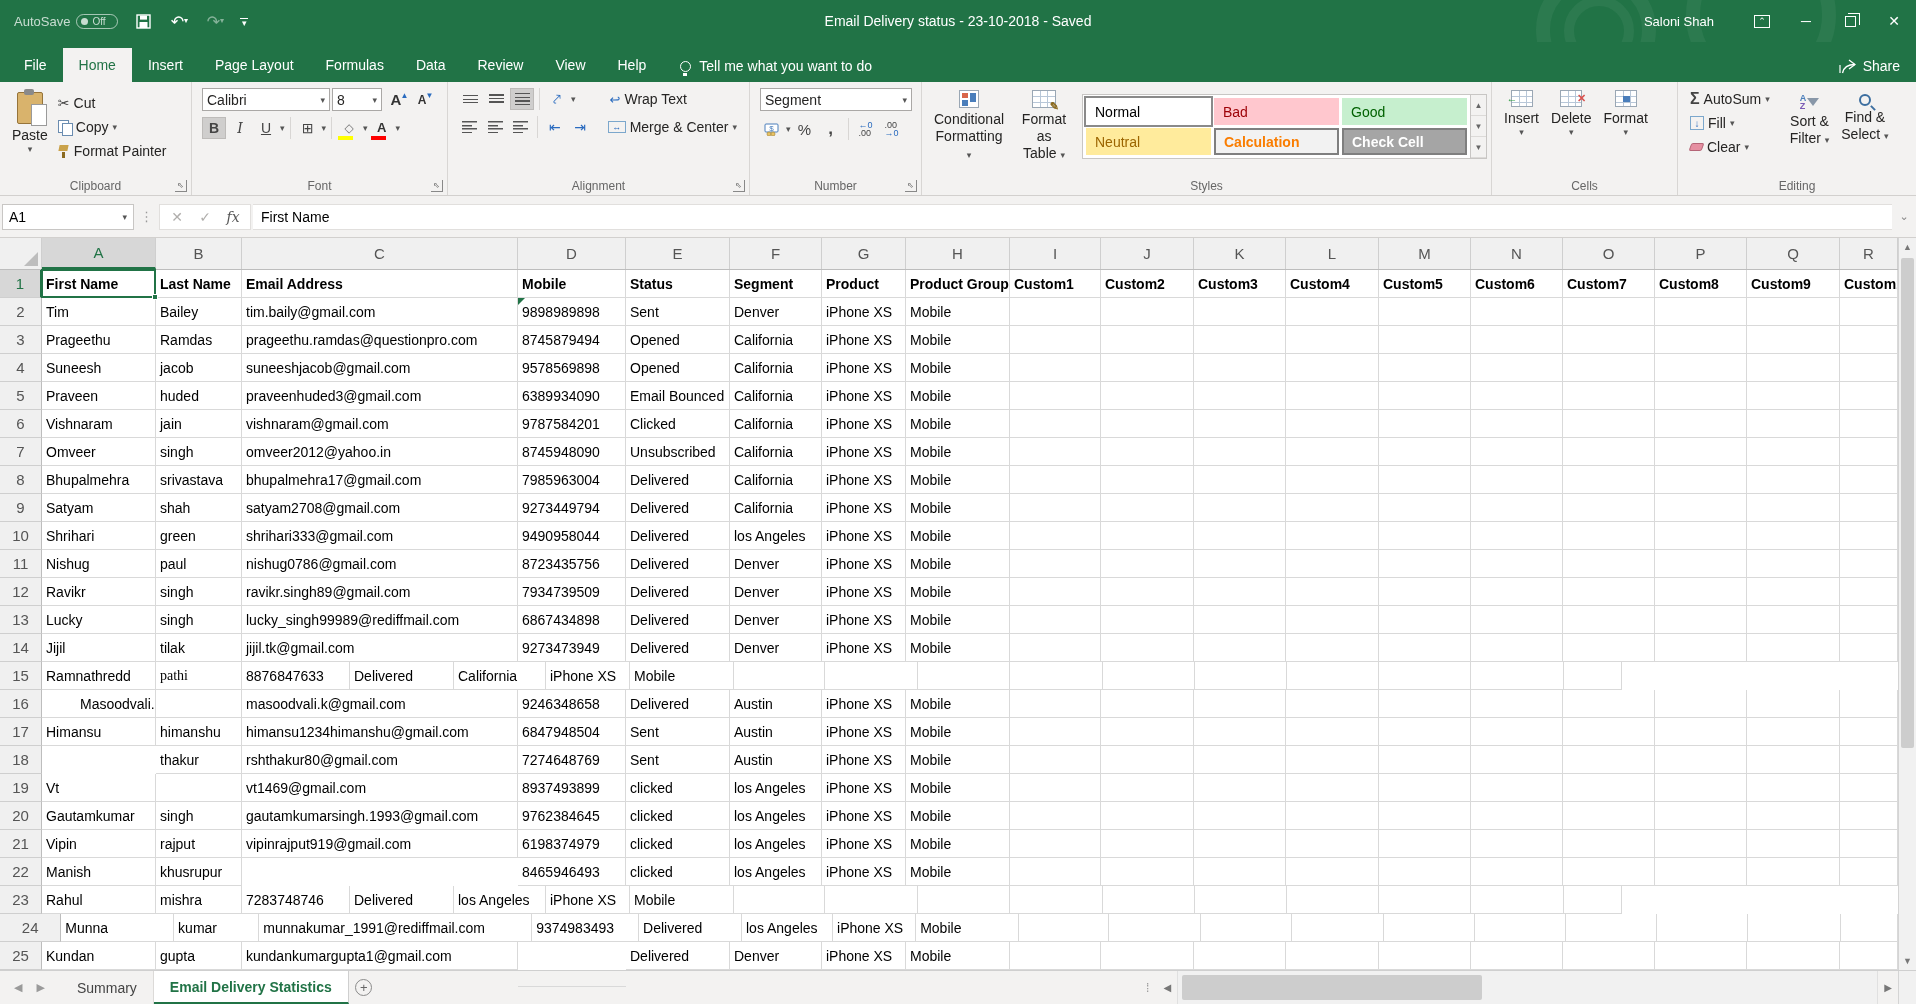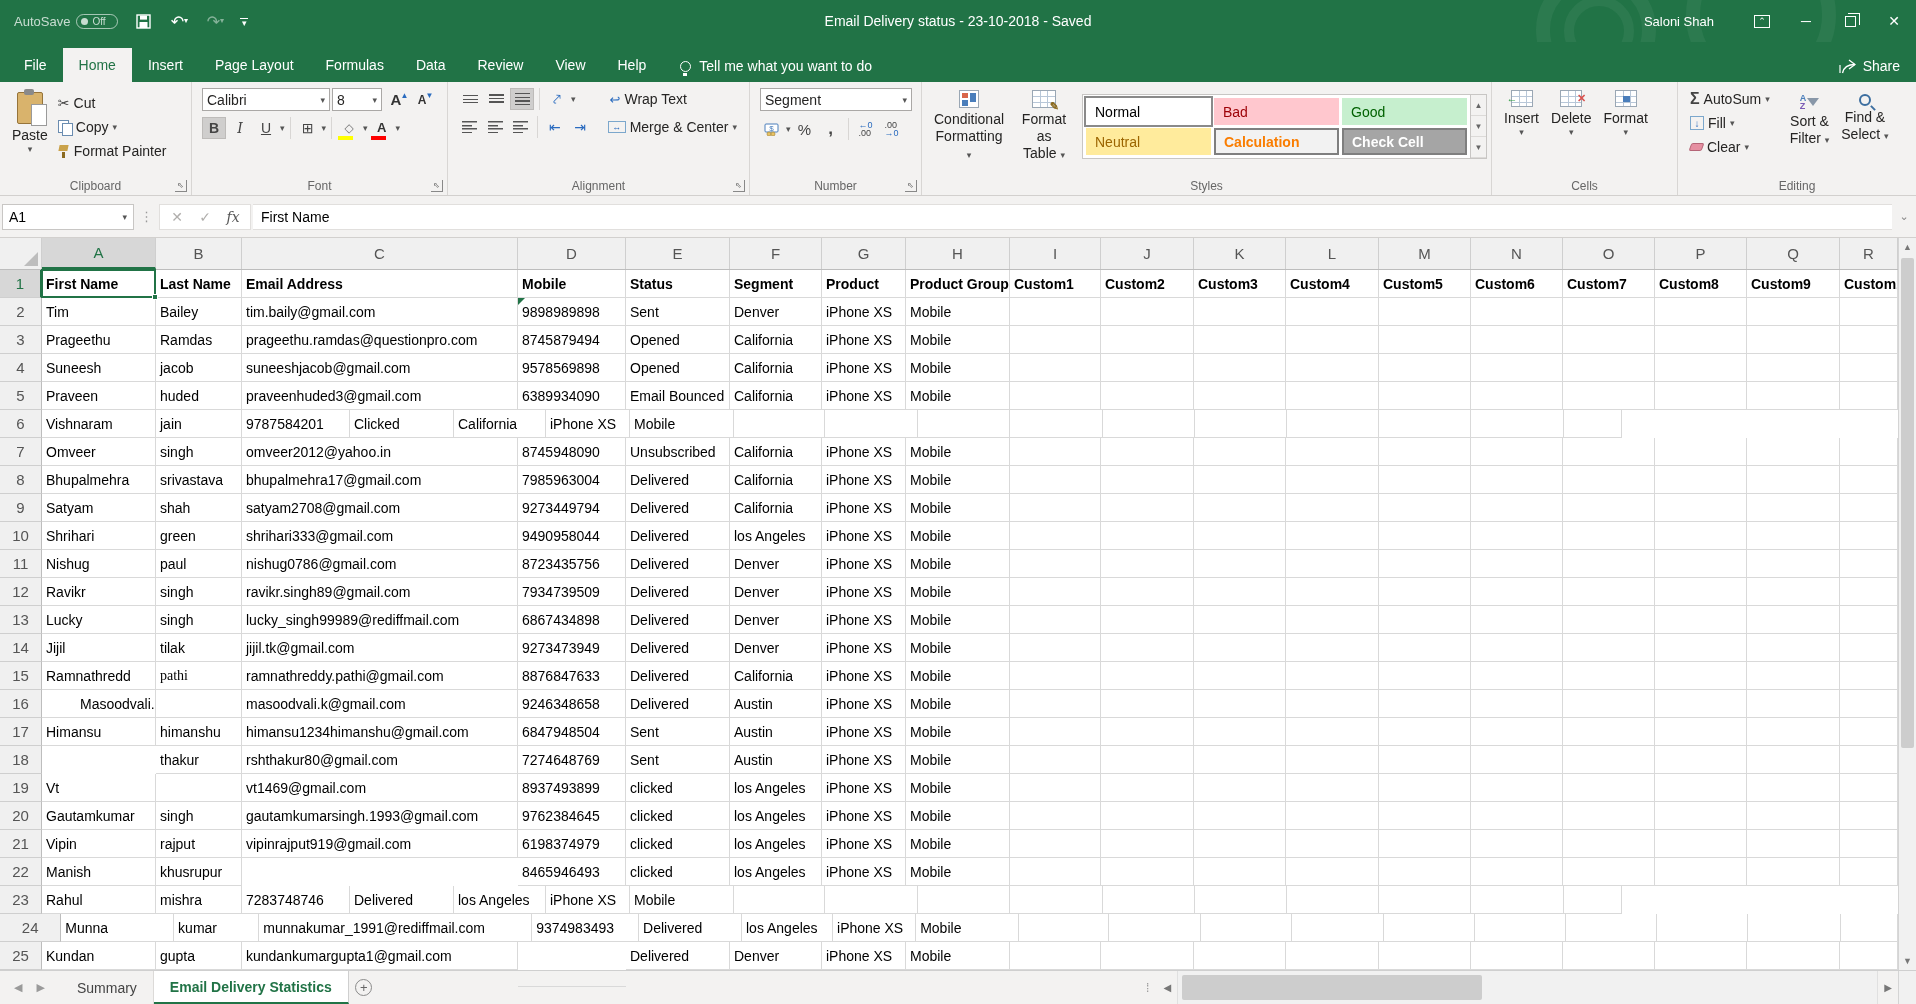--- a/index.html
+++ b/index.html
@@ -632,20 +632,21 @@
           <div class="cell" style="width: 92px;"></div>
           <div class="cell" style="width: 92px;"></div>
           <div class="cell" style="width: 92px;"></div>
           <div class="cell" style="width: 93px;"></div>
           <div class="cell" style="width: 58px;"></div>
         </div>
         <div class="grow">
           <div class="rh" style="width: 42px;">6</div>
           <div class="cell" style="width: 114px;">Vishnaram</div>
           <div class="cell" style="width: 86px;">jain</div>
+          <div class="cell" style="width: 276px;">vishnaram@gmail.com</div>
           <div class="cell" style="width: 108px;">9787584201</div>
           <div class="cell" style="width: 104px;">Clicked</div>
           <div class="cell" style="width: 92px;">California</div>
           <div class="cell" style="width: 84px;">iPhone XS</div>
           <div class="cell" style="width: 104px;">Mobile</div>
           <div class="cell" style="width: 91px;"></div>
           <div class="cell" style="width: 93px;"></div>
           <div class="cell" style="width: 92px;"></div>
           <div class="cell" style="width: 93px;"></div>
           <div class="cell" style="width: 92px;"></div>
@@ -820,21 +821,20 @@
           <div class="cell" style="width: 92px;"></div>
           <div class="cell" style="width: 92px;"></div>
           <div class="cell" style="width: 92px;"></div>
           <div class="cell" style="width: 93px;"></div>
           <div class="cell" style="width: 58px;"></div>
         </div>
         <div class="grow">
           <div class="rh" style="width: 42px;">15</div>
           <div class="cell" style="width: 114px;">Ramnathredd</div>
           <div class="cell" style="width: 86px; font-family: Liberation Serif, serif;">pathi</div>
-          <div class="cell" style="width: 276px;">ramnathreddy.pathi@gmail.com</div>
           <div class="cell" style="width: 108px;">8876847633</div>
           <div class="cell" style="width: 104px;">Delivered</div>
           <div class="cell" style="width: 92px;">California</div>
           <div class="cell" style="width: 84px;">iPhone XS</div>
           <div class="cell" style="width: 104px;">Mobile</div>
           <div class="cell" style="width: 91px;"></div>
           <div class="cell" style="width: 93px;"></div>
           <div class="cell" style="width: 92px;"></div>
           <div class="cell" style="width: 93px;"></div>
           <div class="cell" style="width: 92px;"></div>

